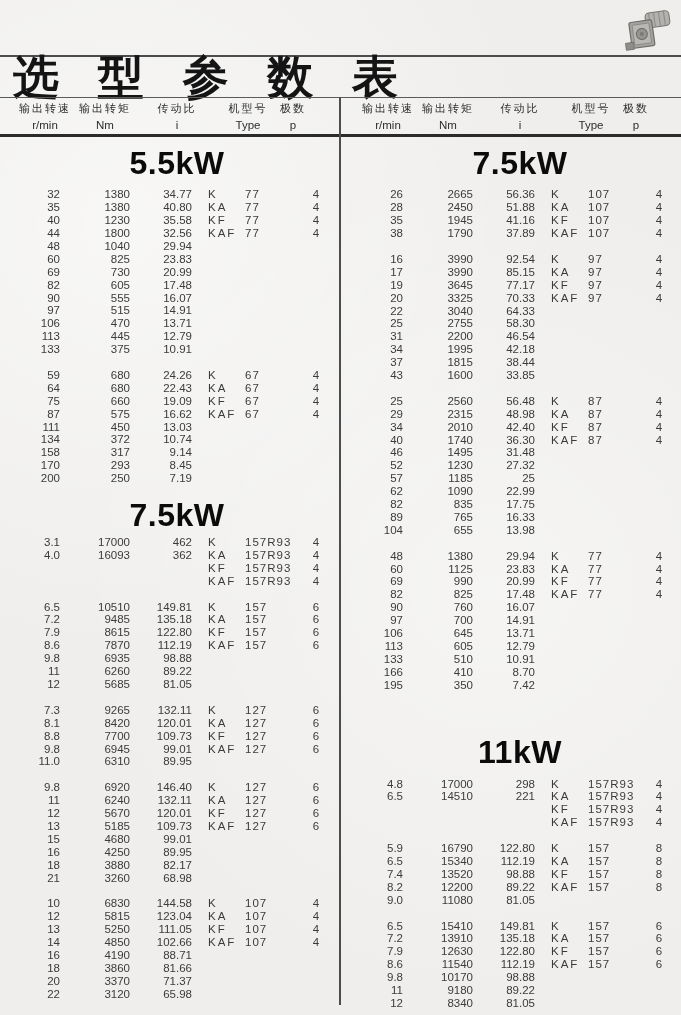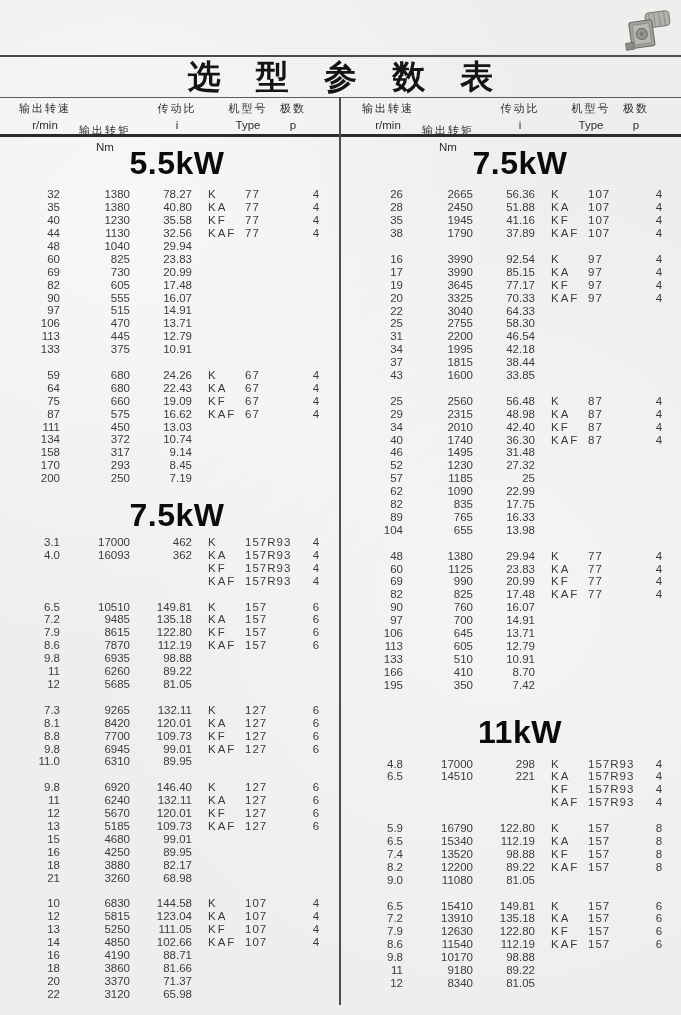--- a/index.html
+++ b/index.html
@@ -11,49 +11,49 @@
       radial-gradient(circle at 72% 58%, rgba(255,255,255,.40), rgba(255,255,255,0) 55%),
       #efeeec;
     font-family:"Liberation Sans", sans-serif;
   }
   .rule-top   { position:absolute; left:0; top:55px;  width:681px; height:2px; background:#4c4c4c; }
   .rule-mid   { position:absolute; left:0; top:97px;  width:681px; height:1px; background:#5a5a5a; }
   .rule-thick { position:absolute; left:0; top:134px; width:681px; height:3px; background:#2b2b2b; }
   .vdiv       { position:absolute; left:339px; top:97px; width:2px; height:908px; background:#4c4c4c; }
 
   .page-title {
-    position:absolute; top:58px; left:0; width:100%; text-align:center;
-    font-size:33px; font-weight:bold; letter-spacing:13px; color:#141414;
+    position:absolute; top:58px; left:0; width:100%; text-align:left;
+    font-size:46px; font-weight:bold; letter-spacing:13px; color:#141414;
     line-height:38px; text-indent:13px;
   }
 
   .photo { position:absolute; top:7px; right:3px; width:58px; height:49px; }
 
   .thead { position:absolute; top:101px; width:278px; height:33px; }
   .thead-left  { left:0; }
   .thead-right { left:343px; }
   .th { position:absolute; top:0; text-align:center; }
   .th .lbl  { display:block; font-size:11px; color:#2d2d2d; letter-spacing:2px; white-space:nowrap; }
   .th .unit { display:block; font-size:11.5px; color:#2d2d2d; margin-top:3px; letter-spacing:0; }
   .th-speed  { left:0;    width:90px; }
-  .th-torque { left:60px; width:90px;margin-top:22px; }
+  .th-torque { left:60px; width:90px; }
   .th-ratio  { left:132px;width:90px; }
   .th-type   { left:203px;width:90px; }
   .th-poles  { left:263px;width:60px; }
 
   .col { position:absolute; top:140px; width:338px; }
   .col-left  { left:0; }
   .col-right { left:343px; }
 
   .sec-heading {
     font-size:32px; font-weight:700; color:#0b0b0b;
     line-height:34px; margin:6px 0 8px 16px; letter-spacing:0.5px;text-align:center;
   }
   [data-col="left"]  .sec-1 .sec-heading { margin-top:0;  margin-bottom:4px; }
-  [data-col="right"] .sec-1 .sec-heading { margin-top:24px; }
+  [data-col="right"] .sec-1 .sec-heading { margin-top:44px; }
 
   .block { margin-bottom:13px;margin-left:8px; }
   .row { display:flex; height:12.9px; align-items:center; font-size:11.5px; color:#3b3b3b; }
   .c  { white-space:nowrap; }
   .c1 { width:52px; text-align:right; }
   .c2 { width:70px; text-align:right; }
   .c3 { width:62px; text-align:right; }
   .c4 { width:37px; margin-left:16px; text-align:left; letter-spacing:2px; }
   .c5 { width:57px; text-align:left; letter-spacing:1px; }
   .c6 { width:28px; text-align:center; }
@@ -131,21 +131,21 @@
   <div class="rule-thick"></div>
   <div class="vdiv"></div>
 
   <div class="col col-left" data-col="left">
       <div class="sec sec-0">
         <div class="sec-heading">5.5kW</div>
         <div class="block">
           <div class="row">
             <span class="c c1">32</span>
             <span class="c c2">1380</span>
-            <span class="c c3">78.27</span>
+            <span class="c c3">34.77</span>
             <span class="c c4">K</span>
             <span class="c c5">77</span>
             <span class="c c6">4</span>
           </div>
           <div class="row">
             <span class="c c1">35</span>
             <span class="c c2">1380</span>
             <span class="c c3">40.80</span>
             <span class="c c4">KA</span>
             <span class="c c5">77</span>
@@ -154,21 +154,21 @@
           <div class="row">
             <span class="c c1">40</span>
             <span class="c c2">1230</span>
             <span class="c c3">35.58</span>
             <span class="c c4">KF</span>
             <span class="c c5">77</span>
             <span class="c c6">4</span>
           </div>
           <div class="row">
             <span class="c c1">44</span>
-            <span class="c c2">1130</span>
+            <span class="c c2">1800</span>
             <span class="c c3">32.56</span>
             <span class="c c4">KAF</span>
             <span class="c c5">77</span>
             <span class="c c6">4</span>
           </div>
           <div class="row">
             <span class="c c1">48</span>
             <span class="c c2">1040</span>
             <span class="c c3">29.94</span>
             <span class="c c4"></span>

